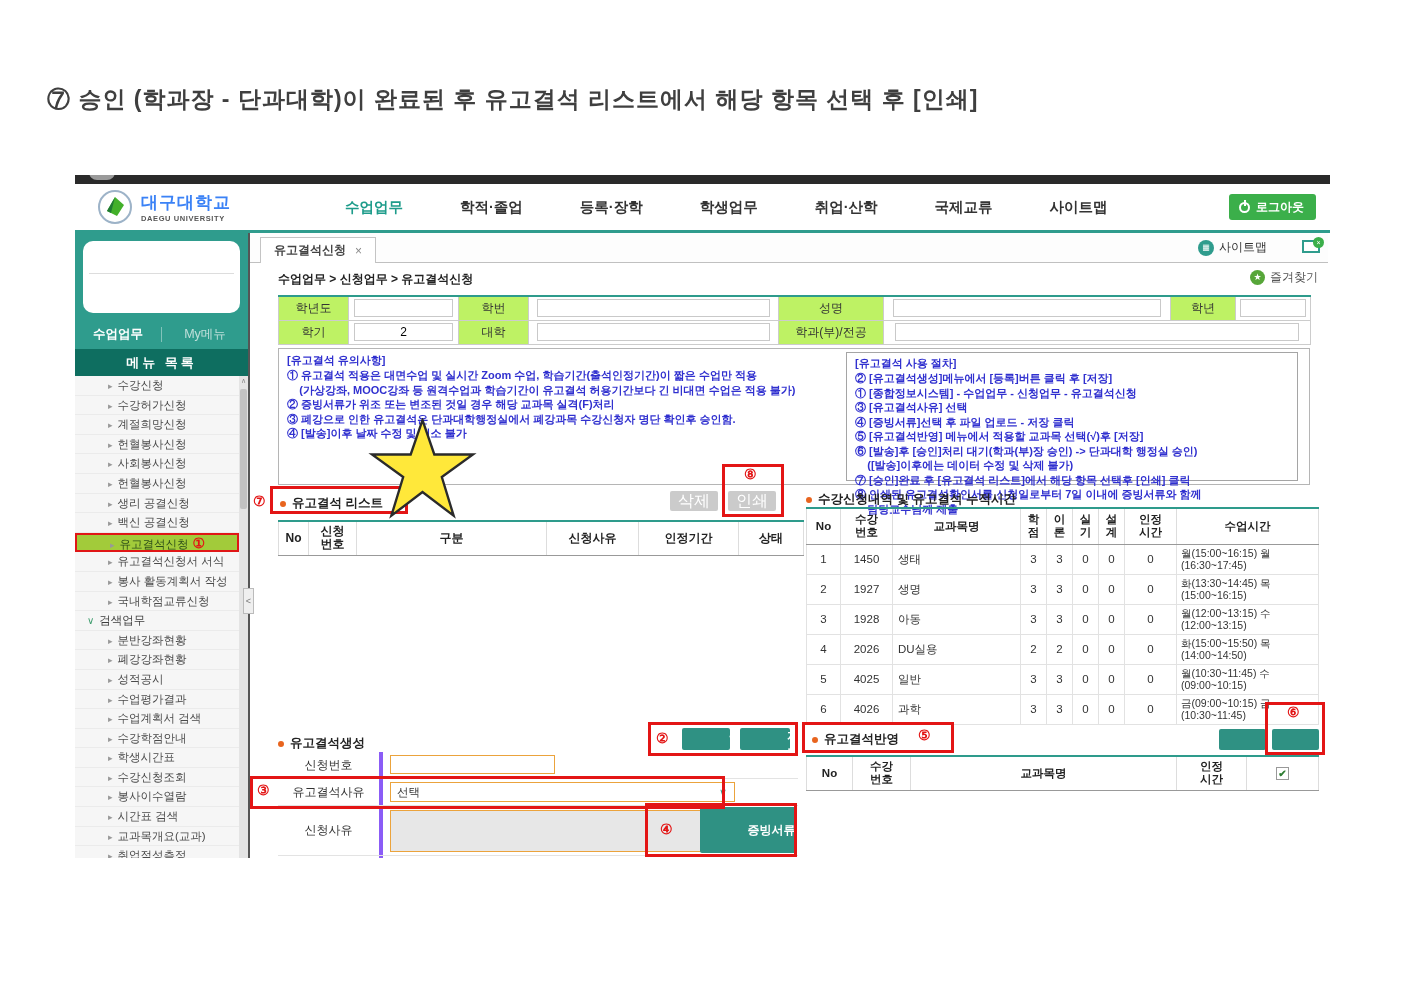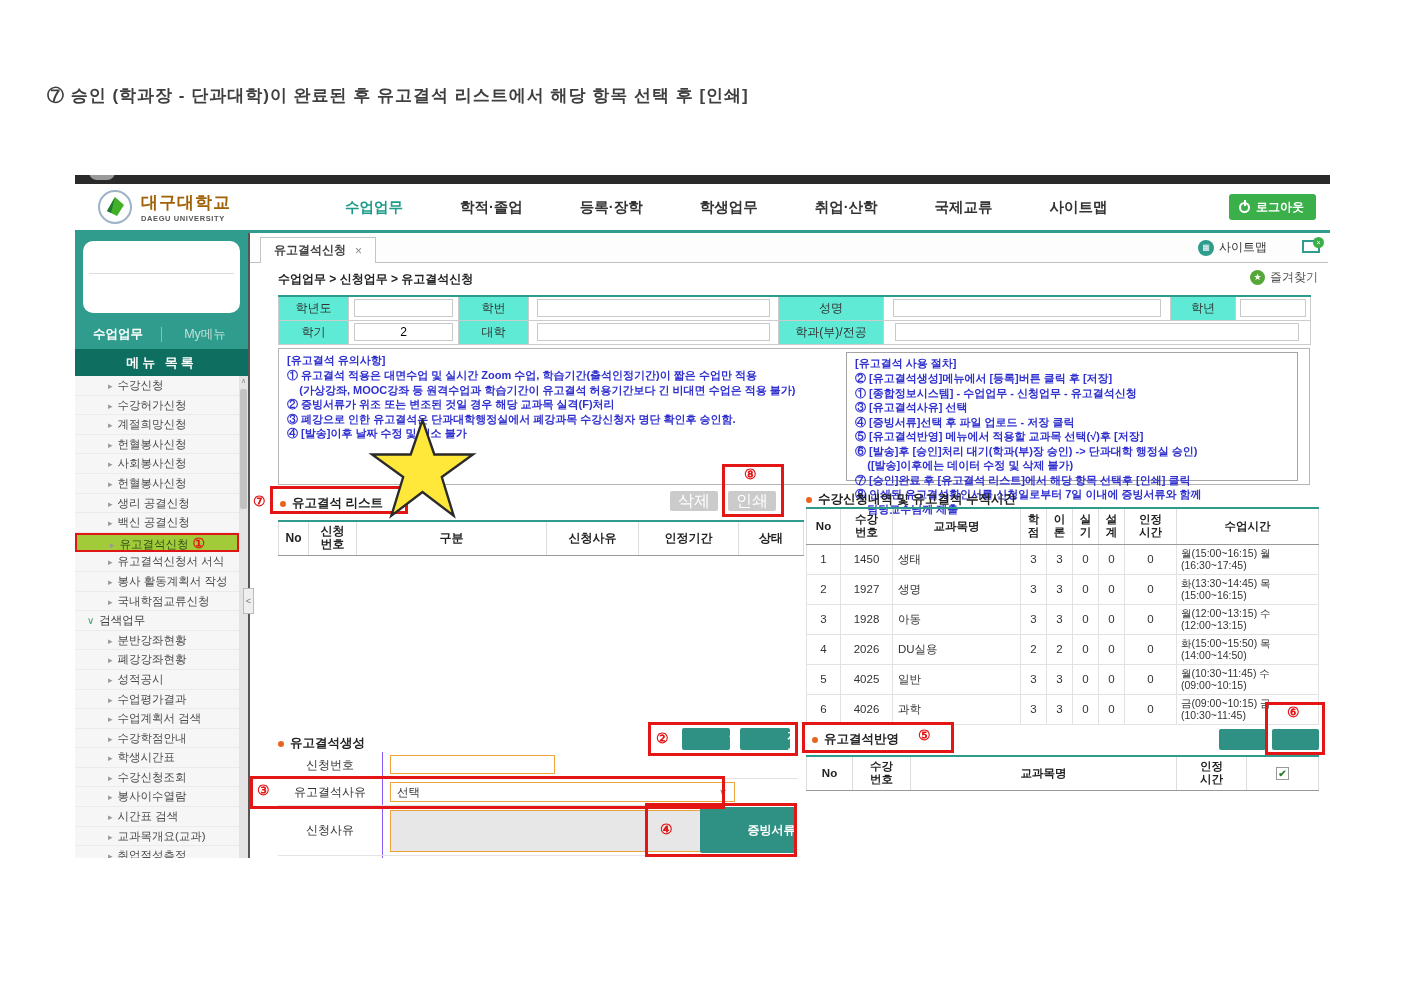--- a/index.html
+++ b/index.html
@@ -1,26 +1,26 @@
 <!DOCTYPE html>
 <html><head>
 <meta charset="utf-8">
 <style>
   * { margin:0; padding:0; box-sizing:border-box; }
   html,body { width:1403px; height:992px; background:#fff; font-family:"Liberation Sans",sans-serif; }
-  .page-title { position:absolute; left:47px; top:84px; font-size:17px; font-weight:bold; color:#3f3f3f; letter-spacing:1px; }
+  .page-title { position:absolute; left:47px; top:84px; font-size:23px; font-weight:bold; color:#3f3f3f; letter-spacing:1px; }
 
   .app { position:absolute; left:75px; top:175px; width:1255px; height:683px; overflow:hidden; background:#fff; }
   .app-topbar { height:9px; background:#2a2a2a; position:relative; }
   .blob { position:absolute; left:14px; top:-3px; width:26px; height:8px; background:#9a9a9a; border-radius:0 0 10px 10px; }
 
   .app-header { height:49px; background:#fff; border-bottom:3px solid #2f9c8d; display:flex; align-items:center; }
   .logo { display:flex; align-items:center; margin-left:22px; width:200px; }
   .logo-text { margin-left:8px; }
-  .logo-title { font-size:17px; font-weight:bold; color:#a16207; letter-spacing:1px; }
+  .logo-title { font-size:17px; font-weight:bold; color:#3b82f6; letter-spacing:1px; }
   .logo-sub { font-size:7.5px; color:#555; letter-spacing:.6px; font-weight:bold; }
   .nav { display:flex; align-items:center; gap:57px; margin-left:48px; }
   .nav-item { font-size:14.5px; font-weight:bold; color:#333; cursor:pointer; }
   .nav-item.active { color:#1e9c8b; }
   .logout-btn { margin-left:auto; margin-right:14px; height:26px; background:#3baf4a; color:#fff; font-size:12px; font-weight:bold; border:none; border-radius:3px; padding:0 12px 0 10px; display:flex; align-items:center; gap:6px; cursor:pointer; }
   .pwr { width:11px; height:11px; border:2px solid #fff; border-radius:50%; position:relative; display:inline-block; }
   .pwr:after { content:""; position:absolute; left:2.5px; top:-4px; width:2px; height:6px; background:#fff; }
 
   .app-body { display:flex; height:625px; position:relative; }
 
@@ -57,21 +57,21 @@
   .winx { position:absolute; left:1052px; top:7px; width:18px; height:13px; border:2px solid #2f9c8d; background:#fff; cursor:pointer; }
   .winx .badge { position:absolute; right:-6px; top:-5px; width:11px; height:11px; background:#3baf4a; border-radius:50%; color:#fff; font-size:7px; text-align:center; line-height:11px; }
 
   .crumb-row { position:absolute; left:0; top:30px; width:100%; height:28px; }
   .crumb { position:absolute; left:28px; top:8px; font-size:12px; font-weight:bold; color:#222; }
   .fav { position:absolute; left:1000px; top:6px; display:flex; align-items:center; gap:5px; font-size:12px; color:#555; cursor:pointer; }
   .fav-ic { width:15px; height:15px; background:#57a639; border-radius:50%; color:#fff; font-size:9px; text-align:center; line-height:15px; }
 
   table.sform { position:absolute; left:28px; top:62px; width:1032px; border-collapse:collapse; border-top:2px solid #2e9b8c; table-layout:fixed; }
   table.sform td { border:1px solid #ccc; height:24px; font-size:12px; color:#333; text-align:center; padding:1px 3px; }
-  table.sform td.lab { background:#5eead4; }
+  table.sform td.lab { background:#bef264; }
   table.sform input { width:96%; height:18px; border:1px solid #c9c9c9; font-size:12px; text-align:center; font-family:inherit; }
   table.sform input.long { text-align:left; padding-left:4px; }
 
   .notice { position:absolute; left:28px; top:115px; width:1032px; height:137px; border:1px solid #b5b5b5; font-size:11px; font-weight:bold; color:#3030cf; }
   .notice .lines div { white-space:pre-wrap; line-height:14.5px; }
   .notice-left { position:absolute; left:8px; top:4px; width:552px; }
   .notice-right { position:absolute; left:567px; top:3px; width:452px; height:129px; border:1px solid #a5a5a5; padding:3px 8px; }
   .notice-title { line-height:15px; }
 
   .star { position:absolute; left:75px; top:185px; z-index:6; }
@@ -105,21 +105,21 @@
   table.etable td.ctime { text-align:left; font-size:10.5px; line-height:12.5px; padding:1px 2px 1px 4px; color:#333; }
 
   
   .create-title { position:absolute; left:28px; top:500px; }
   .create-btnbox { left:398px; top:489px; width:150px; height:34px; }
   .create-ann2 { position:absolute; left:406px; top:497px; }
   .btn-reg { position:absolute; left:432px; top:495px; width:48px; height:22px; }
   .btn-save1 { position:absolute; left:490px; top:495px; width:50px; height:22px; }
   .cform { position:absolute; left:28px; top:519px; width:520px; }
   .cform .frow { position:absolute; left:0; width:520px; border-bottom:1px solid #e3e3e3; }
-  .flabel { position:absolute; left:0; top:0; bottom:0; width:105px; font-size:12px; color:#333; display:flex; align-items:center; justify-content:center; border-right:1px solid #8b5cf6; }
+  .flabel { position:absolute; left:0; top:0; bottom:0; width:105px; font-size:12px; color:#333; display:flex; align-items:center; justify-content:center; border-right:4px solid #8b5cf6; }
   .fin { position:absolute; border:1.5px solid #eba33c; background:#fff; height:19px; }
   .sel { position:absolute; left:112px; top:3px; width:345px; height:20px; border:1.5px solid #eba33c; background:#fff; font-size:11.5px; color:#333; line-height:18px; padding-left:6px; cursor:pointer; }
   .sel .chev { position:absolute; right:7px; top:0; color:#2f9c8d; font-size:11px; }
   .tarea { position:absolute; left:112px; top:4px; width:340px; height:42px; background:#e7e7e7; border:1.5px solid #eba33c; cursor:text; }
   .reason-box { left:0px; top:543px; width:475px; height:33px; }
   .reason-ann { position:absolute; left:7px; top:549px; }
   .evid-box { left:395px; top:570px; width:152px; height:54px; }
   .evid-ann { position:absolute; left:410px; top:588px; }
   .btn-evid { position:absolute; left:450px; top:574px; width:96px; height:46px; font-size:12px; }
 

